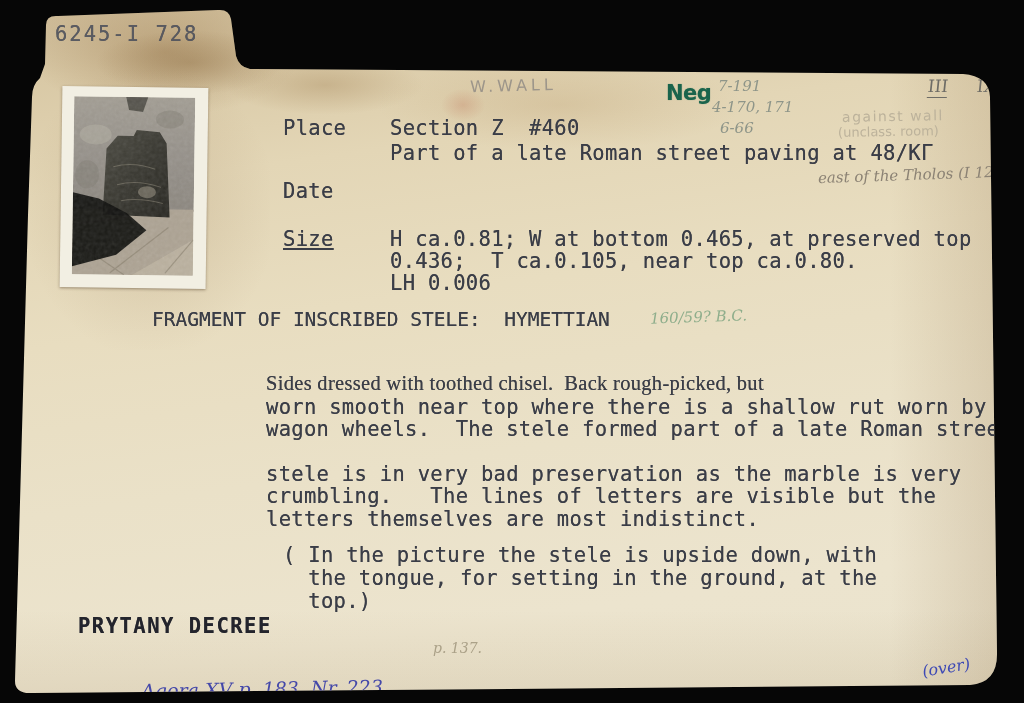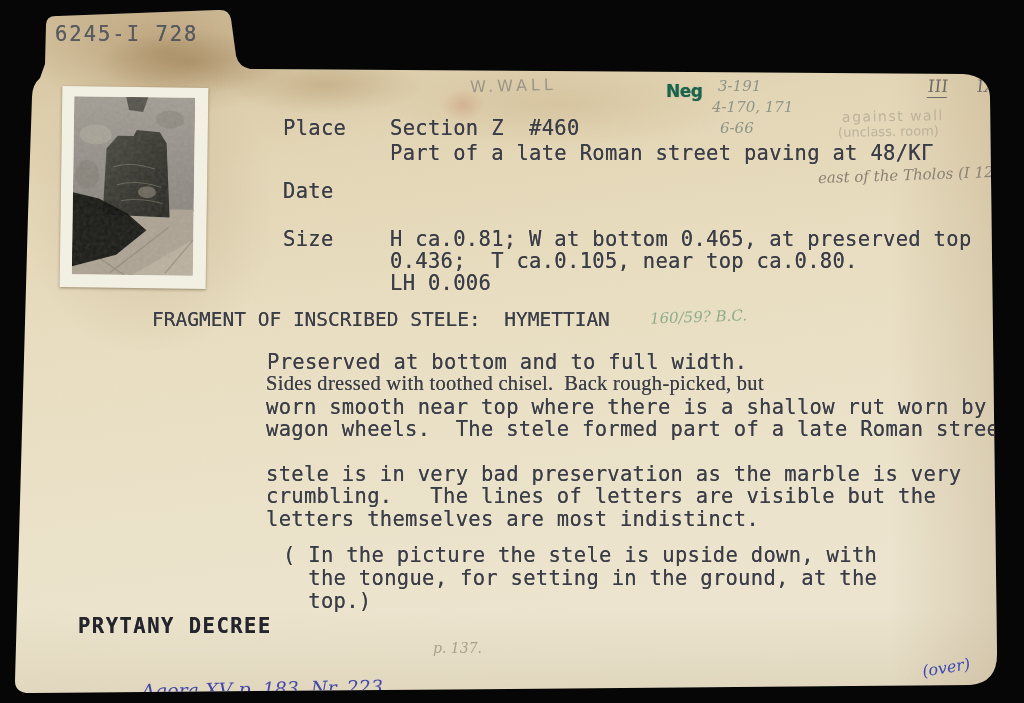--- a/index.html
+++ b/index.html
@@ -67,52 +67,51 @@
         <polygon points="30,118 33,52 44,39 60,39 63,33 86,35 93,46 97,120" fill="url(#stGrad)"></polygon>
         <path d="M40 70 Q 60 64 82 72 M44 88 Q 64 82 88 90 M48 104 Q 66 100 90 106" stroke="#8f8a79" stroke-width="1" fill="none" opacity=".5"></path>
         <ellipse cx="74" cy="95" rx="9" ry="6" fill="#9a9484" opacity=".55"></ellipse>
         <polygon points="0,96 26,102 54,116 74,133 44,158 0,170" fill="#0d0d0b" opacity=".93"></polygon>
         <rect x="0" y="0" width="121" height="178" filter="url(#grain)" opacity=".16"></rect>
       </svg>
     </div>
 
     <div class="pencil" style="left:470px;top:76px;font-size:16px;letter-spacing:4px;color:#9c958a;transform:rotate(-1.5deg);">W.WALL</div>
 
-    <div class="pencil" style="left:666px;top:81px;font-size:17px;font-weight:bold;color:#1a644c;letter-spacing:-.5px;text-shadow:0 0 1px rgba(26,100,76,.6);">Neg</div>
+    <div class="pencil" style="left:666px;top:81px;font-size:21px;font-weight:bold;color:#1a644c;letter-spacing:-.5px;text-shadow:0 0 1px rgba(26,100,76,.6);">Neg</div>
 
-    <div class="hand" style="left:718px;top:77px;font-size:15px;color:#8e9589;">3-191</div>
+    <div class="hand" style="left:718px;top:77px;font-size:15px;color:#8e9589;">7-191</div>
     <div class="hand" style="left:712px;top:98px;font-size:15px;color:#8e9589;">4-170, 171</div>
     <div class="hand" style="left:720px;top:119px;font-size:15px;color:#8e9589;">6-66</div>
 
     <div style="position:absolute;left:928px;top:76px;font-family:'DejaVu Serif',serif;font-size:17px;color:#6e6c66;transform:skewX(-6deg);">
       <span style="border-bottom:1.5px solid #6e6c66;padding-bottom:1px;">III</span>
       <span style="display:inline-block;width:18px;"></span>
       <span style="border-top:1.5px solid #6e6c66;padding-top:0;">IX</span>
     </div>
 
     <div class="pencil" style="left:842px;top:108px;font-size:14px;letter-spacing:1.5px;color:#bcb29b;transform:rotate(-1deg);">against wall</div>
     <div class="pencil" style="left:838px;top:124px;font-size:13px;color:#bcb29b;transform:rotate(-1deg);">(unclass. room)</div>
 
     <div class="typed" style="left:283px;top:116px;">Place</div>
     <div class="typed" style="left:390px;top:116px;">Section Z  #460</div>
     <div class="typed" style="left:390px;top:141px;">Part of a late Roman street paving at 48/KΓ</div>
 
     <div class="hand" style="left:818px;top:166px;font-size:15px;color:#8b8274;transform:rotate(-2deg);">east of the Tholos (I 12)</div>
 
     <div class="typed" style="left:283px;top:179px;">Date</div>
 
-    <div class="typed" style="left:283px;top:227px;">Size</div>
+    <div class="typed" style="left:283px;top:227px;text-decoration:underline;">Size</div>
     <div class="typed" style="left:390px;top:227px;">H ca.0.81; W at bottom 0.465, at preserved top</div>
     <div class="typed" style="left:390px;top:249px;">0.436;  T ca.0.105, near top ca.0.80.</div>
     <div class="typed" style="left:390px;top:271px;">LH 0.006</div>
 
     <div class="typed typed-sm" style="left:152px;top:308px;letter-spacing:0;">FRAGMENT OF INSCRIBED STELE:  HYMETTIAN</div>
     <div class="hand" style="left:650px;top:308px;font-size:15px;color:#8fae8c;transform:rotate(-2deg);">160/59? B.C.</div>
 
-    <div class="typed" style="left:267px;top:350px;">Preserved at bottom and to full width.</div>
     <div class="typed" style="left:266px;top:372px;font-family:Liberation Serif, serif;">Sides dressed with toothed chisel.  Back rough-picked, but</div>
     <div class="typed" style="left:266px;top:395px;">worn smooth near top where there is a shallow rut worn by</div>
     <div class="typed" style="left:266px;top:417px;">wagon wheels.  The stele formed part of a late Roman street</div>
     <div class="typed" style="left:266px;top:462px;">stele is in very bad preservation as the marble is very</div>
     <div class="typed" style="left:266px;top:484px;">crumbling.   The lines of letters are visible but the</div>
     <div class="typed" style="left:266px;top:507px;">letters themselves are most indistinct.</div>
 
     <div class="typed" style="left:283px;top:543px;">( In the picture the stele is upside down, with</div>
     <div class="typed" style="left:283px;top:566px;">  the tongue, for setting in the ground, at the</div>
     <div class="typed" style="left:283px;top:589px;">  top.)</div>

